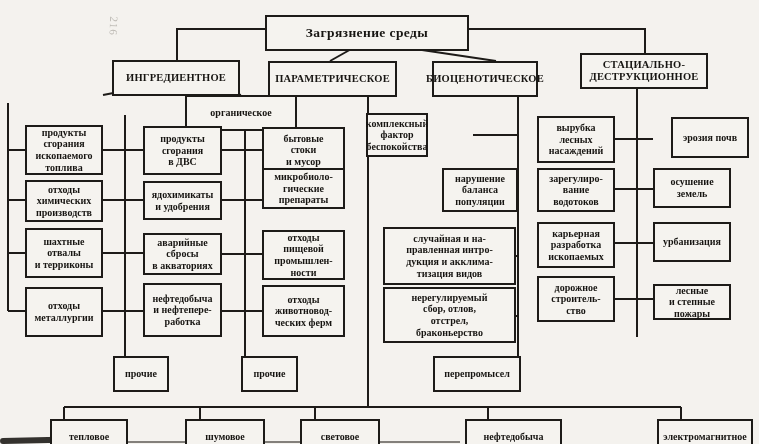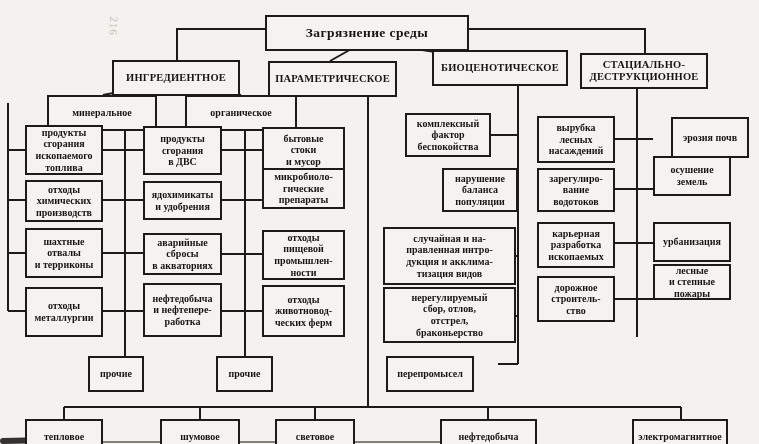--- a/index.html
+++ b/index.html
@@ -4,21 +4,21 @@
 <style>
   html,body{margin:0;padding:0;}
   .page{position:relative;width:759px;height:444px;background:#f4f2ee;overflow:hidden;
         font-family:"Liberation Serif","DejaVu Serif",serif;color:#171512;}
   svg.wires{position:absolute;left:0;top:0;}
   .bx{position:absolute;box-sizing:border-box;border:2px solid #1d1b18;background:#f5f3ef;
       display:flex;align-items:center;justify-content:center;text-align:center;
       font-weight:700;font-size:10px;line-height:1.16;white-space:pre-line;padding:16px 2px;}
   .root{font-size:13.5px;letter-spacing:.4px;}
   .lvl2{font-size:10.5px;letter-spacing:.2px;}
-  .small{font-size:10px;}
+  .small{font-size:10px;margin-left:25px;}
   .artifact{position:absolute;left:96px;top:6px;width:14px;height:34px;color:#8a867e;
             opacity:.55;font-size:11px;letter-spacing:1px;transform:rotate(92deg);
             transform-origin:center;}
   .streak-a{position:absolute;left:0;top:437px;width:96px;height:6px;background:#34322e;
             border-radius:3px;transform:rotate(-1.2deg);}
   .streak-b{position:absolute;left:92px;top:441px;width:368px;height:2px;background:#5d5a54;opacity:.75;}
 </style>
 </head>
 <body>
 
@@ -58,25 +58,24 @@
   </svg>
 
   <div class="artifact">216</div>
   <div class="streak-a"></div>
   <div class="streak-b"></div>
 
   <div class="bx root" style="left:265px;top:15px;width:204px;height:28px">Загрязнение среды</div>
 
   <div class="bx lvl2" style="left:112px;top:60px;width:128px;height:14px">ИНГРЕДИЕНТНОЕ</div>
   <div class="bx lvl2" style="left:268px;top:61px;width:129px;height:24px">ПАРАМЕТРИЧЕСКОЕ</div>
-  <div class="bx lvl2" style="left:432px;top:50px;width:136px;height:24px">БИОЦЕНОТИЧЕСКОЕ</div>
+  <div class="bx lvl2" style="left:432px;top:61px;width:106px;height:24px">БИОЦЕНОТИЧЕСКОЕ</div>
   <div class="bx lvl2" style="left:580px;top:53px;width:128px;height:35px">СТАЦИАЛЬНО-
 ДЕСТРУКЦИОННОЕ</div>
 
-  <div class="bx" style="left:47px;top:95px;width:110px;height:20px">минеральное</div>
   <div class="bx" style="left:185px;top:95px;width:112px;height:20px">органическое</div>
 
   <div class="bx" style="left:25px;top:125px;width:78px;height:50px">продукты
 сгорания
 ископаемого
 топлива</div>
   <div class="bx" style="left:25px;top:180px;width:78px;height:42px">отходы
 химических
 производств</div>
   <div class="bx" style="left:25px;top:228px;width:78px;height:50px">шахтные
@@ -106,54 +105,54 @@
 препараты</div>
   <div class="bx" style="left:262px;top:230px;width:83px;height:50px">отходы
 пищевой
 промышлен-
 ности</div>
   <div class="bx" style="left:262px;top:285px;width:83px;height:52px">отходы
 животновод-
 ческих ферм</div>
   <div class="bx small" style="left:216px;top:356px;width:57px;height:17px">прочие</div>
 
-  <div class="bx" style="left:405px;top:113px;width:86px;height:44px">комплексный
+  <div class="bx" style="left:366px;top:113px;width:62px;height:44px">комплексный
 фактор
 беспокойства</div>
   <div class="bx" style="left:442px;top:168px;width:76px;height:44px">нарушение
 баланса
 популяции</div>
   <div class="bx" style="left:383px;top:227px;width:133px;height:58px">случайная и на-
 правленная интро-
 дукция и акклима-
 тизация видов</div>
   <div class="bx" style="left:383px;top:287px;width:133px;height:56px">нерегулируемый
 сбор, отлов,
 отстрел,
 браконьерство</div>
-  <div class="bx small" style="left:386px;top:356px;width:88px;height:34px">перепромысел</div>
+  <div class="bx small" style="left:408px;top:356px;width:88px;height:34px">перепромысел</div>
 
   <div class="bx" style="left:537px;top:168px;width:78px;height:44px">зарегулиро-
 вание
 водотоков</div>
   <div class="bx" style="left:537px;top:116px;width:78px;height:47px">вырубка
 лесных
 насаждений</div>
   <div class="bx" style="left:537px;top:222px;width:78px;height:46px">карьерная
 разработка
 ископаемых</div>
   <div class="bx" style="left:537px;top:276px;width:78px;height:46px">дорожное
 строитель-
 ство</div>
 
   <div class="bx" style="left:671px;top:117px;width:78px;height:41px">эрозия почв</div>
-  <div class="bx" style="left:653px;top:156px;width:78px;height:40px">осушение
+  <div class="bx" style="left:653px;top:168px;width:78px;height:40px">осушение
 земель</div>
   <div class="bx" style="left:653px;top:222px;width:78px;height:40px">урбанизация</div>
-  <div class="bx" style="left:653px;top:264px;width:78px;height:34px">лесные
+  <div class="bx" style="left:653px;top:284px;width:78px;height:34px">лесные
 и степные
 пожары</div>
 
 
   <div class="bx small" style="left:25px;top:419px;width:78px;height:18px">тепловое</div>
   <div class="bx small" style="left:160px;top:419px;width:80px;height:18px">шумовое</div>
   <div class="bx small" style="left:275px;top:419px;width:80px;height:18px">световое</div>
   <div class="bx small" style="left:440px;top:419px;width:97px;height:18px">нефтедобыча</div>
   <div class="bx small" style="left:632px;top:419px;width:96px;height:18px">электромагнитное</div>
 

